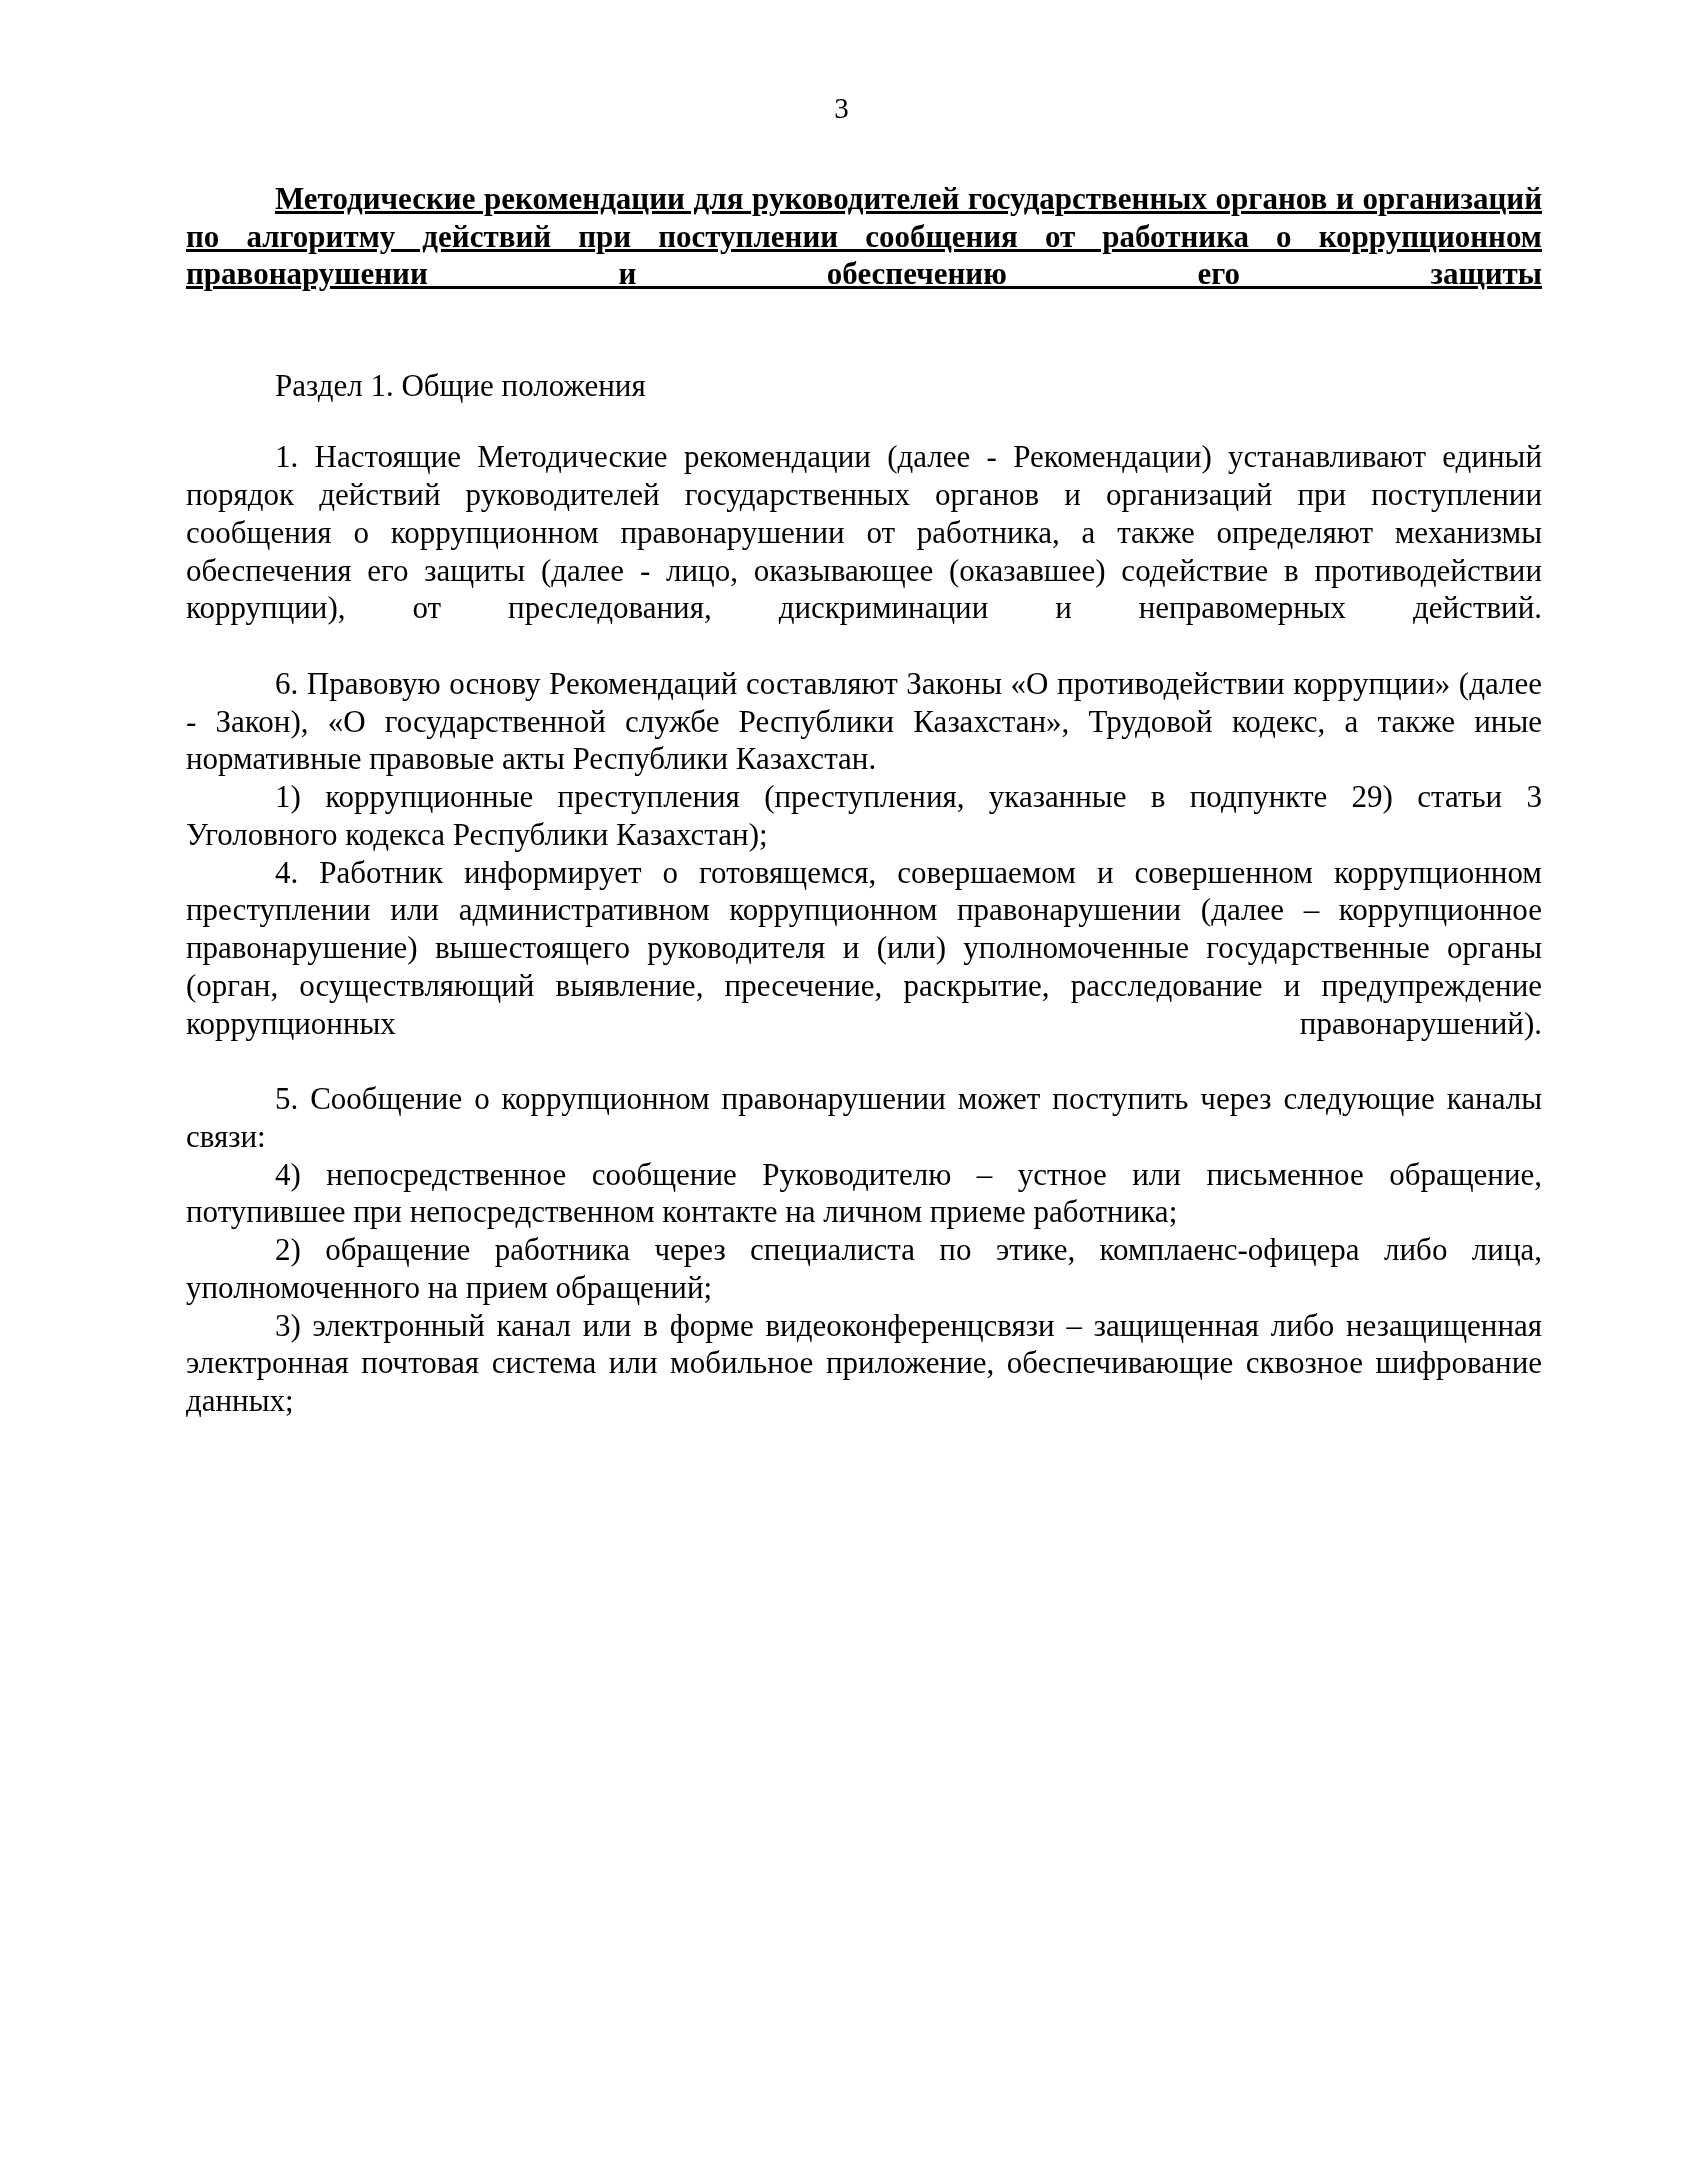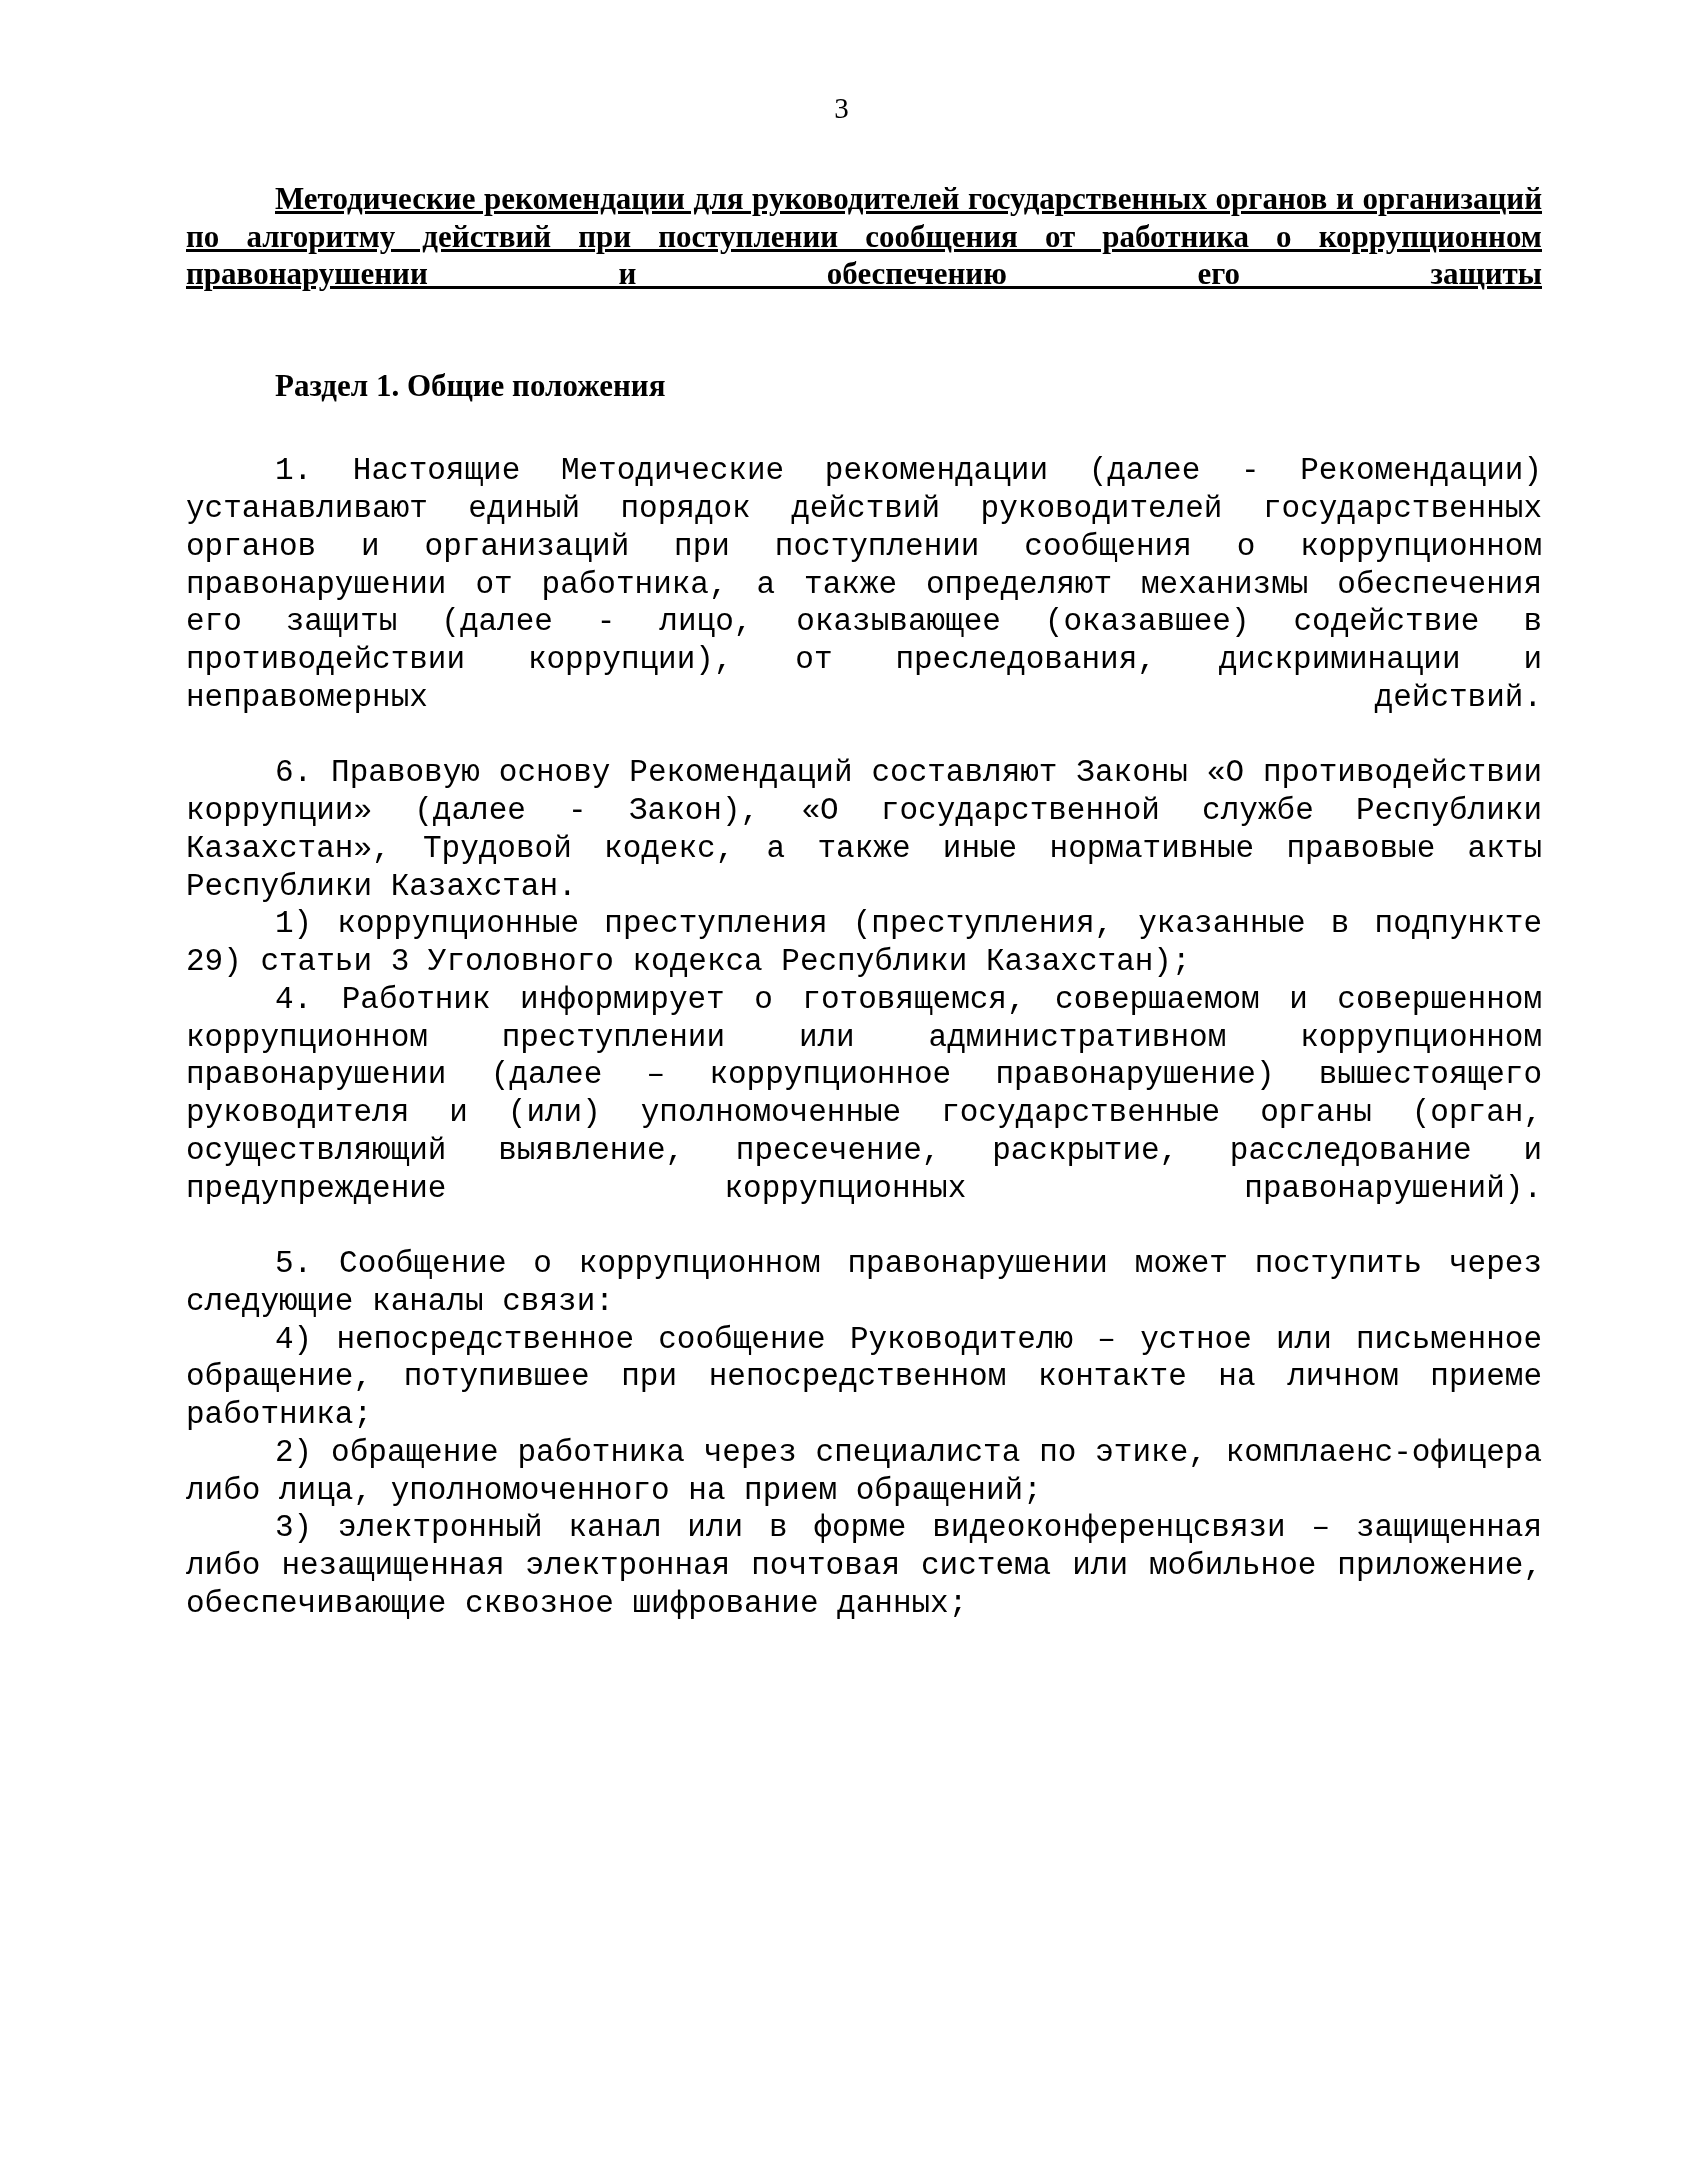--- a/index.html
+++ b/index.html
@@ -45,36 +45,35 @@
     text-justify: inter-word;
     word-spacing: 0.02em;
     text-decoration: underline;
   }
   .doc-title::after {
     content: "";
     display: inline-block;
     width: 100%;
   }
   .section-heading {
-    font-weight: bold;
+    font-weight: normal;
     font-size: 31px;
     line-height: 1.215;
     text-indent: 89px;
-    margin: 0 0 48px 0;
+    margin: 0 0 34px 0;
     text-align: left;
   }
   p.para {
     font-size: 31px;
     line-height: 1.218;
     text-align: justify;
     text-indent: 89px;
     margin: 0;
     text-justify: inter-word;
     hyphens: none;
-    font-family: Liberation Mono, monospace;
     -webkit-hyphens: none;
   }
   p.para::after {
     content: "";
     display: inline-block;
     width: 100%;
   }
   p.para.nofill::after {
     content: none;
   }

